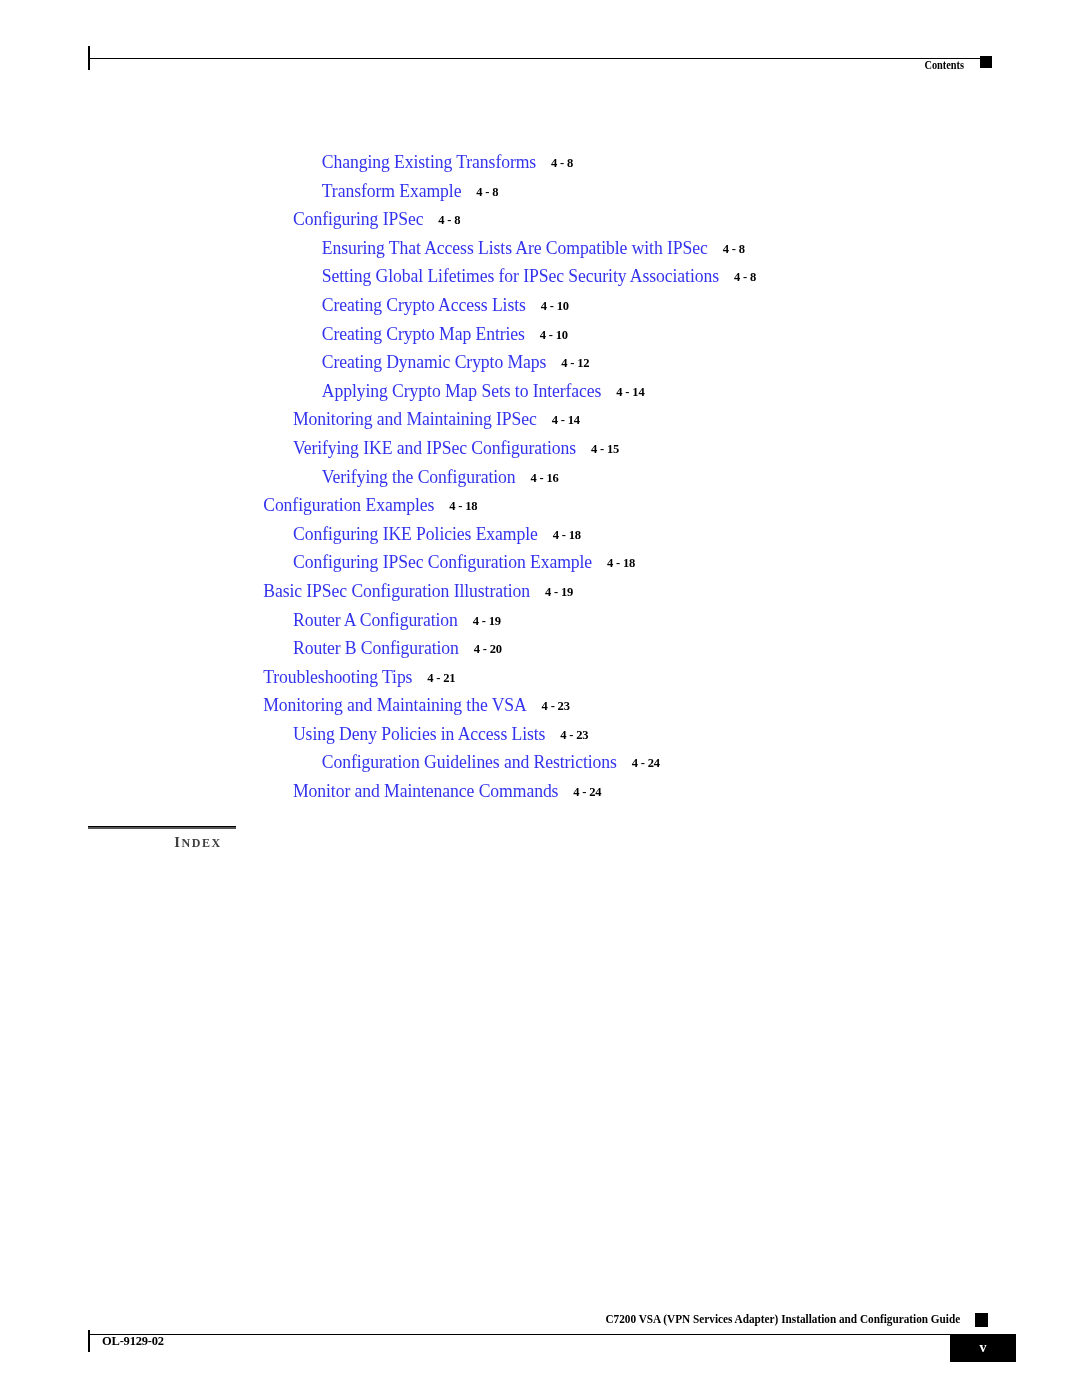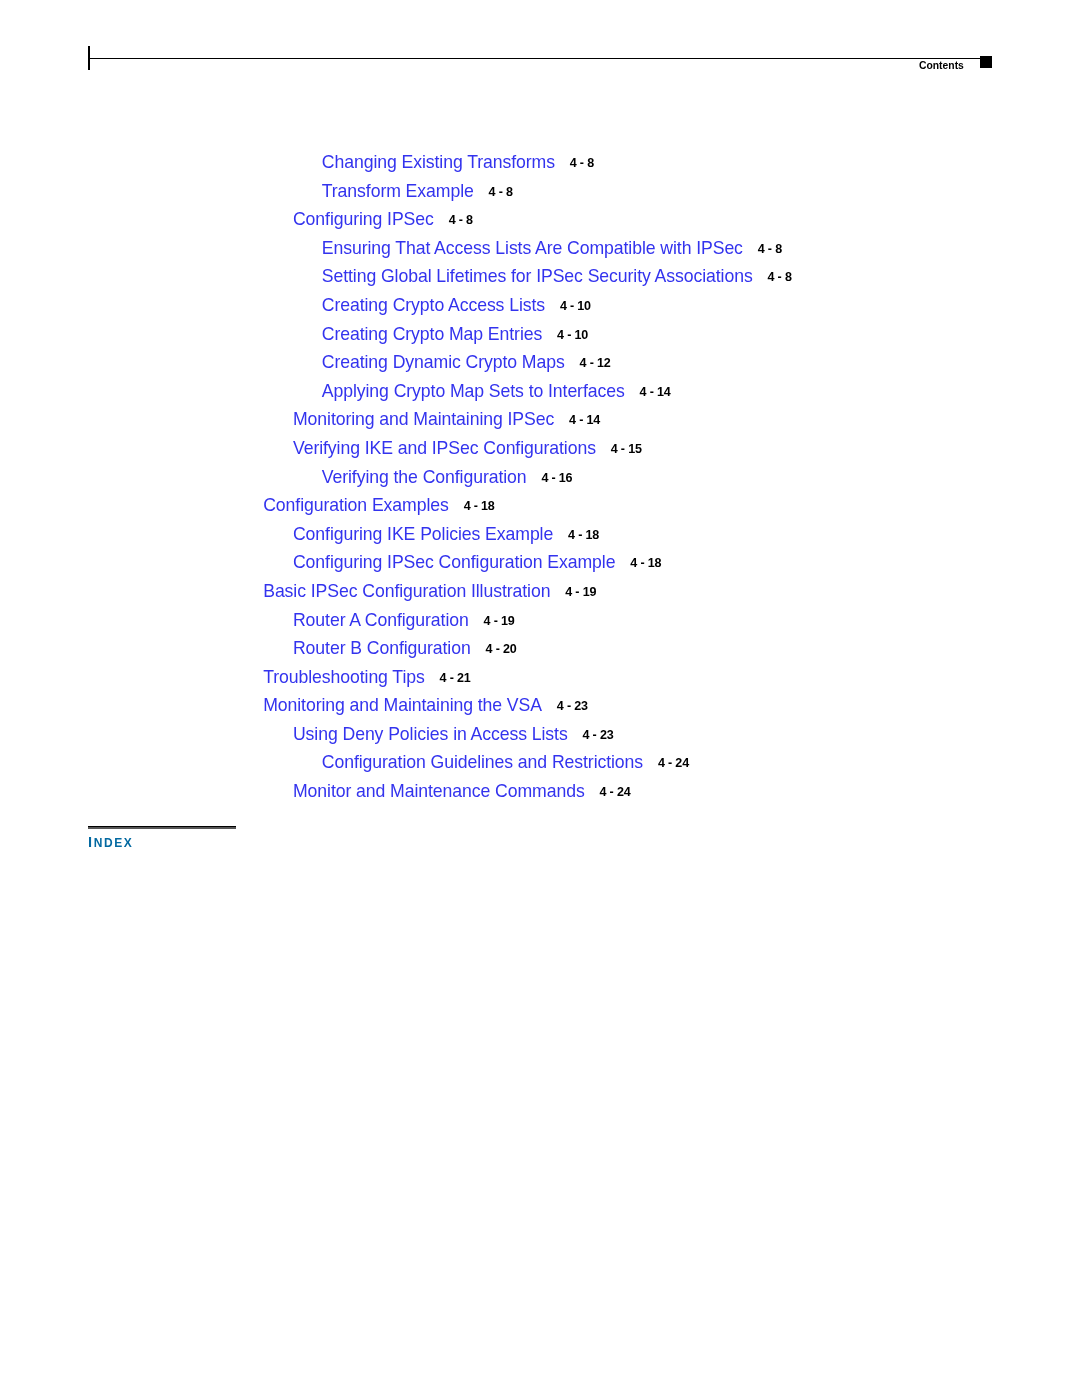--- a/index.html
+++ b/index.html
@@ -6,21 +6,21 @@
   html, body {
     margin: 0;
     padding: 0;
     background: #ffffff;
   }
   .page {
     position: relative;
     width: 1080px;
     height: 1397px;
     background: #ffffff;
-    font-family: Liberation Sans, sans-serif;
+    font-family: Liberation Serif, serif;
     overflow: hidden;
   }
 
   
   .header {
     position: absolute;
     left: 88px;
     top: 46px;
     width: 904px;
     height: 36px;
@@ -105,22 +105,23 @@
   .index-rule {
     width: 148px;
     height: 2px;
     background: #555555;
     border-top: 1px solid #000000;
     margin-bottom: 5px;
   }
   .index-label {
     font-size: 12px;
     font-weight: bold;
-    color: #0369a1;
+    color: #404040;
     letter-spacing: 1.6px;
+    text-align: center;
   }
   .index-label .cap { font-size: 14.5px; }
 
   
   .footer {
     position: absolute;
     left: 88px;
     top: 1312px;
     width: 904px;
     height: 60px;
@@ -220,14 +221,22 @@
       <div class="toc-entry lvl2"><span class="title">Using Deny Policies in Access Lists</span><span class="pg">4 - 23</span></div>
       <div class="toc-entry lvl3"><span class="title">Configuration Guidelines and Restrictions</span><span class="pg">4 - 24</span></div>
       <div class="toc-entry lvl2"><span class="title">Monitor and Maintenance Commands</span><span class="pg">4 - 24</span></div>
     </div>
 
   <div class="index-block">
     <div class="index-rule"></div>
     <div class="index-label"><span class="cap">I</span><span>NDEX</span></div>
   </div>
 
+  <div class="footer">
+    <div class="footer-title">C7200 VSA (VPN Services Adapter) Installation and Configuration Guide</div>
+    <div class="footer-square"></div>
+    <div class="footer-rule"></div>
+    <div class="footer-tick"></div>
+    <div class="footer-doc-id">OL-9129-02</div>
+    <div class="footer-pagebox">v</div>
+  </div>
 
 </div>
 
 </body></html>

